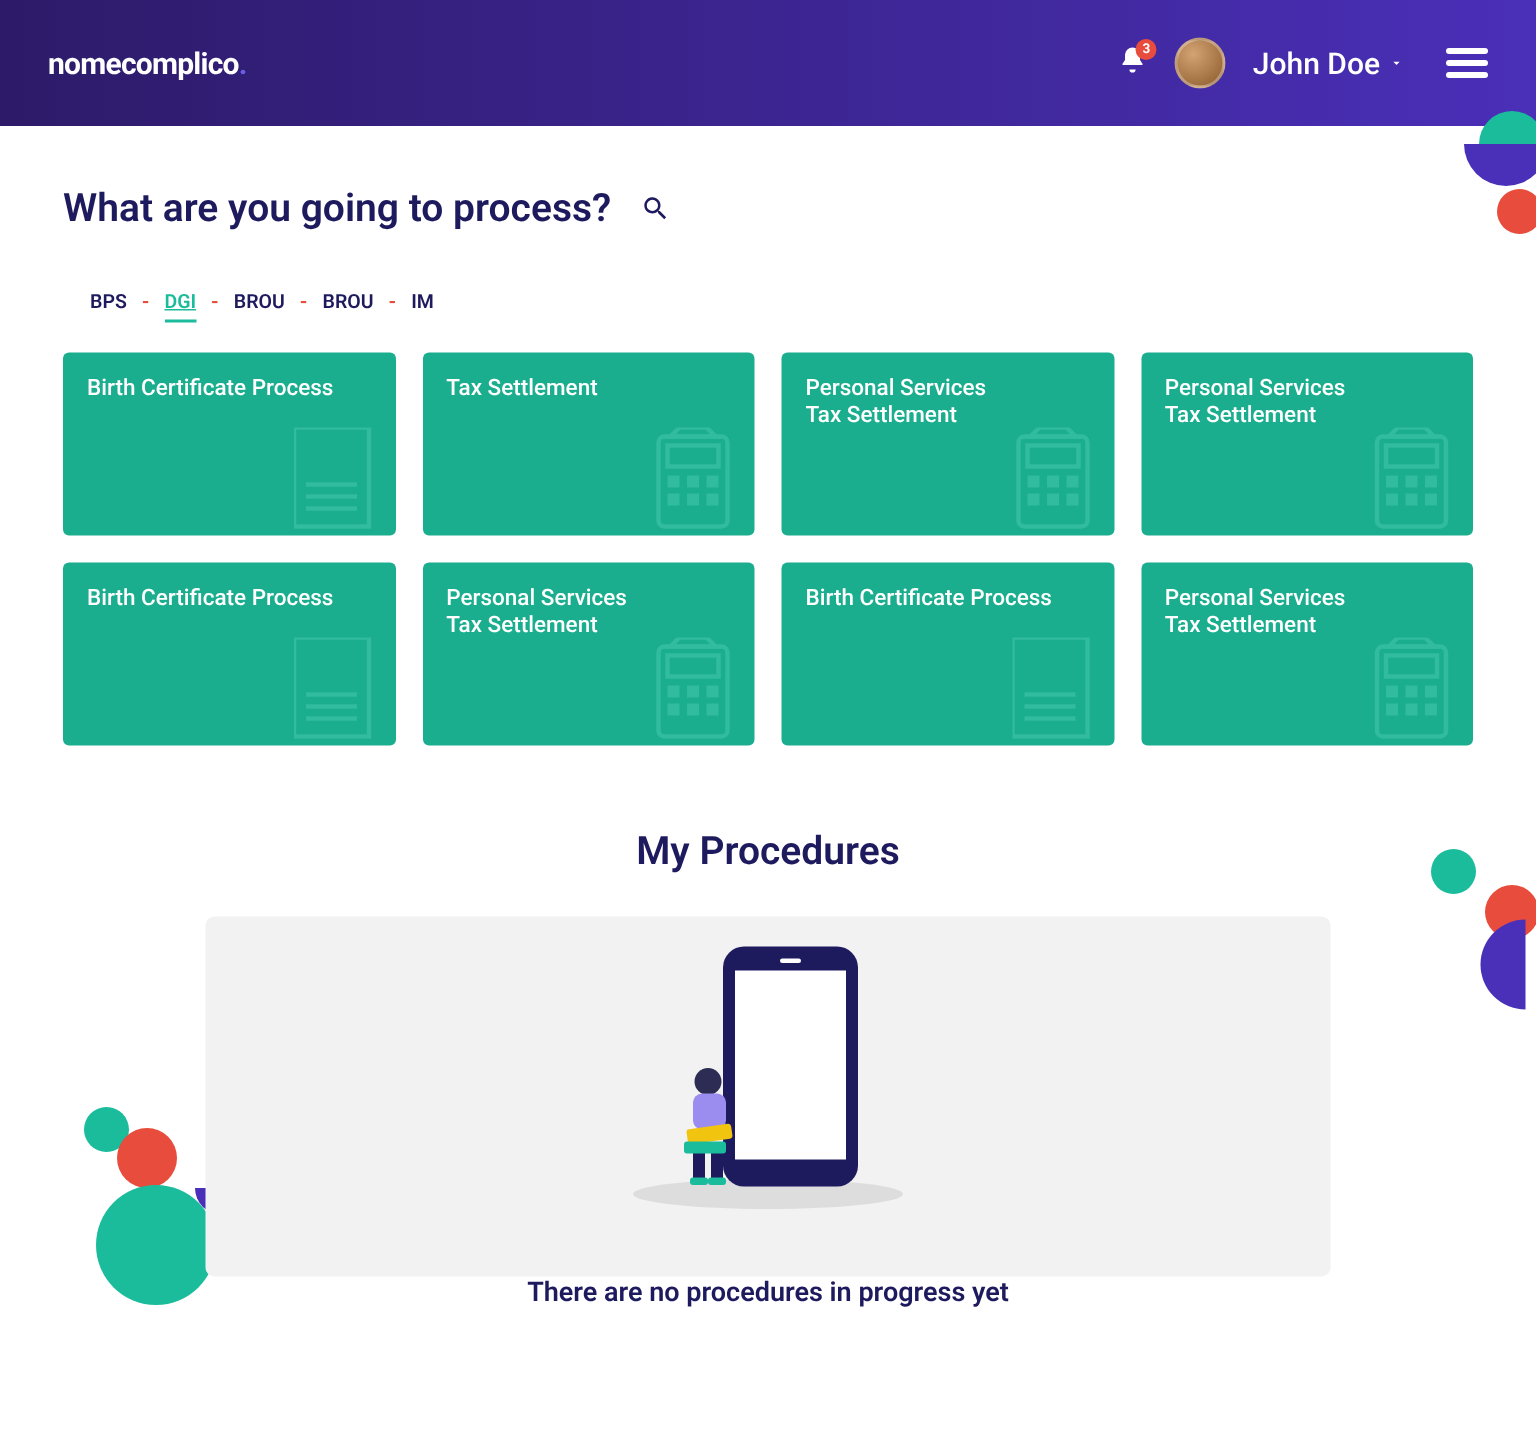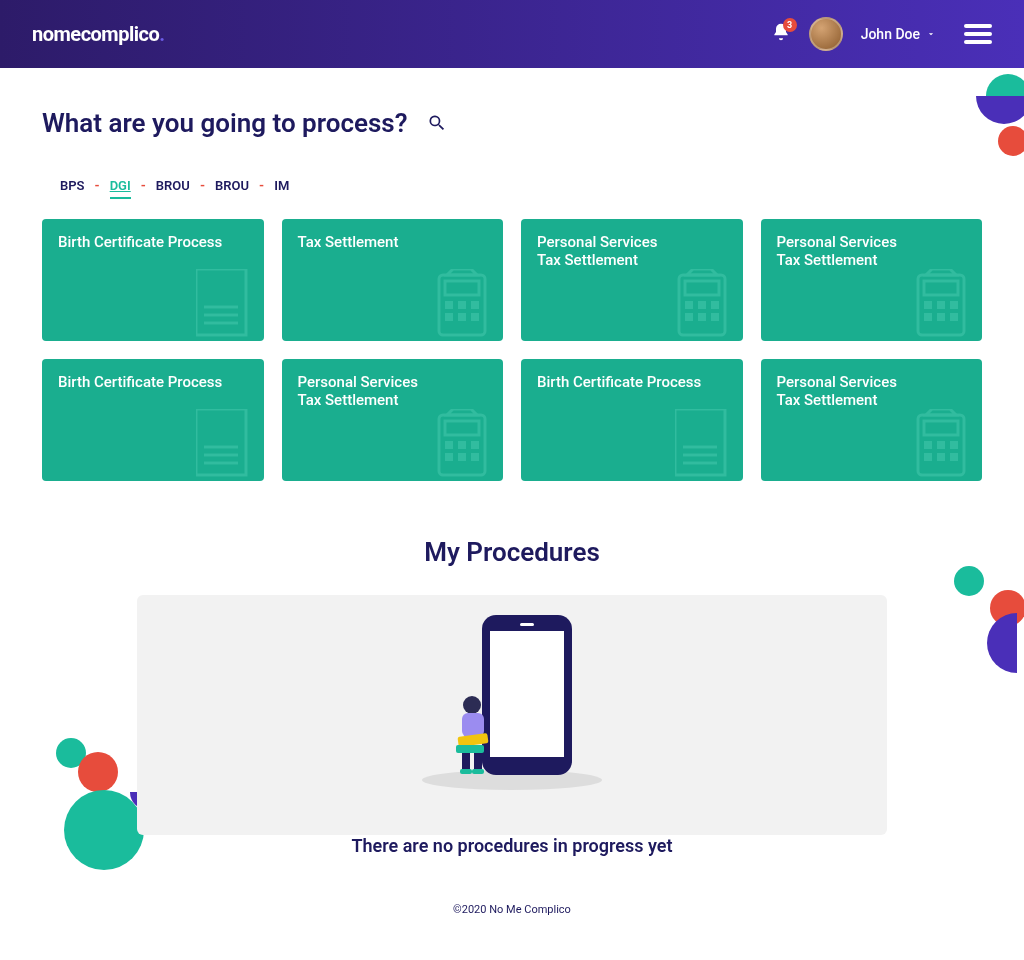--- a/index.html
+++ b/index.html
@@ -1,26 +1,26 @@
 <!DOCTYPE html>
 <html><head>
 <meta charset="utf-8">
 <style>
 * { box-sizing: border-box; margin: 0; padding: 0; }
 body { font-family: -apple-system, BlinkMacSystemFont, 'Segoe UI', Roboto, sans-serif; background: #fff; width: 1024px; height: 960px; overflow: hidden; position: relative; }
 
-.header { background: linear-gradient(90deg, #2d1b69 0%, #4a2fb8 100%); height: 68px; display: flex; align-items: center; justify-content: space-between; padding: 0 32px; gap: 12px; }
+.header { background: linear-gradient(90deg, #2d1b69 0%, #4a2fb8 100%); height: 84px; display: flex; align-items: center; justify-content: space-between; padding: 0 32px; gap: 12px; }
 .logo { color: #fff; font-size: 20px; font-weight: 700; letter-spacing: -0.5px; }
 .logo .dot { color: #6c5ce7; }
 .header-right { display: flex; align-items: center; gap: 18px; }
 .bell-wrap { position: relative; }
 .bell { width: 20px; height: 20px; fill: #fff; }
 .badge { position: absolute; top: -4px; right: -6px; background: #e74c3c; color: #fff; border-radius: 50%; width: 14px; height: 14px; font-size: 9px; display: flex; align-items: center; justify-content: center; font-weight: 700; }
 .avatar { width: 34px; height: 34px; border-radius: 50%; background: radial-gradient(circle at 35% 30%, #d4a373, #8b5a2b); border: 2px solid rgba(255,255,255,0.3); }
-.username { color: #fff; font-size: 14px; font-weight: 500; display: flex; align-items: center; gap: 6px; }
+.username { color: #fff; font-size: 20px; font-weight: 500; display: flex; align-items: center; gap: 6px; }
 .chevron { width: 10px; height: 10px; fill: #fff; }
 .hamburger { width: 28px; height: 20px; display: flex; flex-direction: column; justify-content: space-between; margin-left: 10px; }
 .hamburger span { height: 4px; background: #fff; border-radius: 2px; }
 
 .content { padding: 40px 42px 0; position: relative; }
 
 .search-row { display: flex; align-items: center; gap: 20px; margin-bottom: 40px; justify-content:flex-start; }
 .search-title { color: #1e1a5e; font-size: 26px; font-weight: 600; }
 .search-input { flex: 0 0 290px; border: 1.5px solid #1e1a5e; border-radius: 10px; padding: 14px 18px; font-size: 13px; color: #444; outline: none; }
 .search-input::placeholder { color: #888; }
@@ -237,14 +237,13 @@
         <rect x="50" y="152" width="8" height="24" fill="#1e1a5e"></rect>
         <rect x="62" y="152" width="8" height="24" fill="#1e1a5e"></rect>
         <rect x="44" y="150" width="28" height="8" rx="2" fill="#1abc9c"></rect>
         <rect x="48" y="174" width="12" height="5" rx="2" fill="#1abc9c"></rect>
         <rect x="60" y="174" width="12" height="5" rx="2" fill="#1abc9c"></rect>
       </svg>
     </div>
     <div class="empty-text">There are no procedures in progress yet</div>
   </div>
 
-  <div class="footer">©2020 No Me Complico</div>
 </div>
 
 </body></html>

